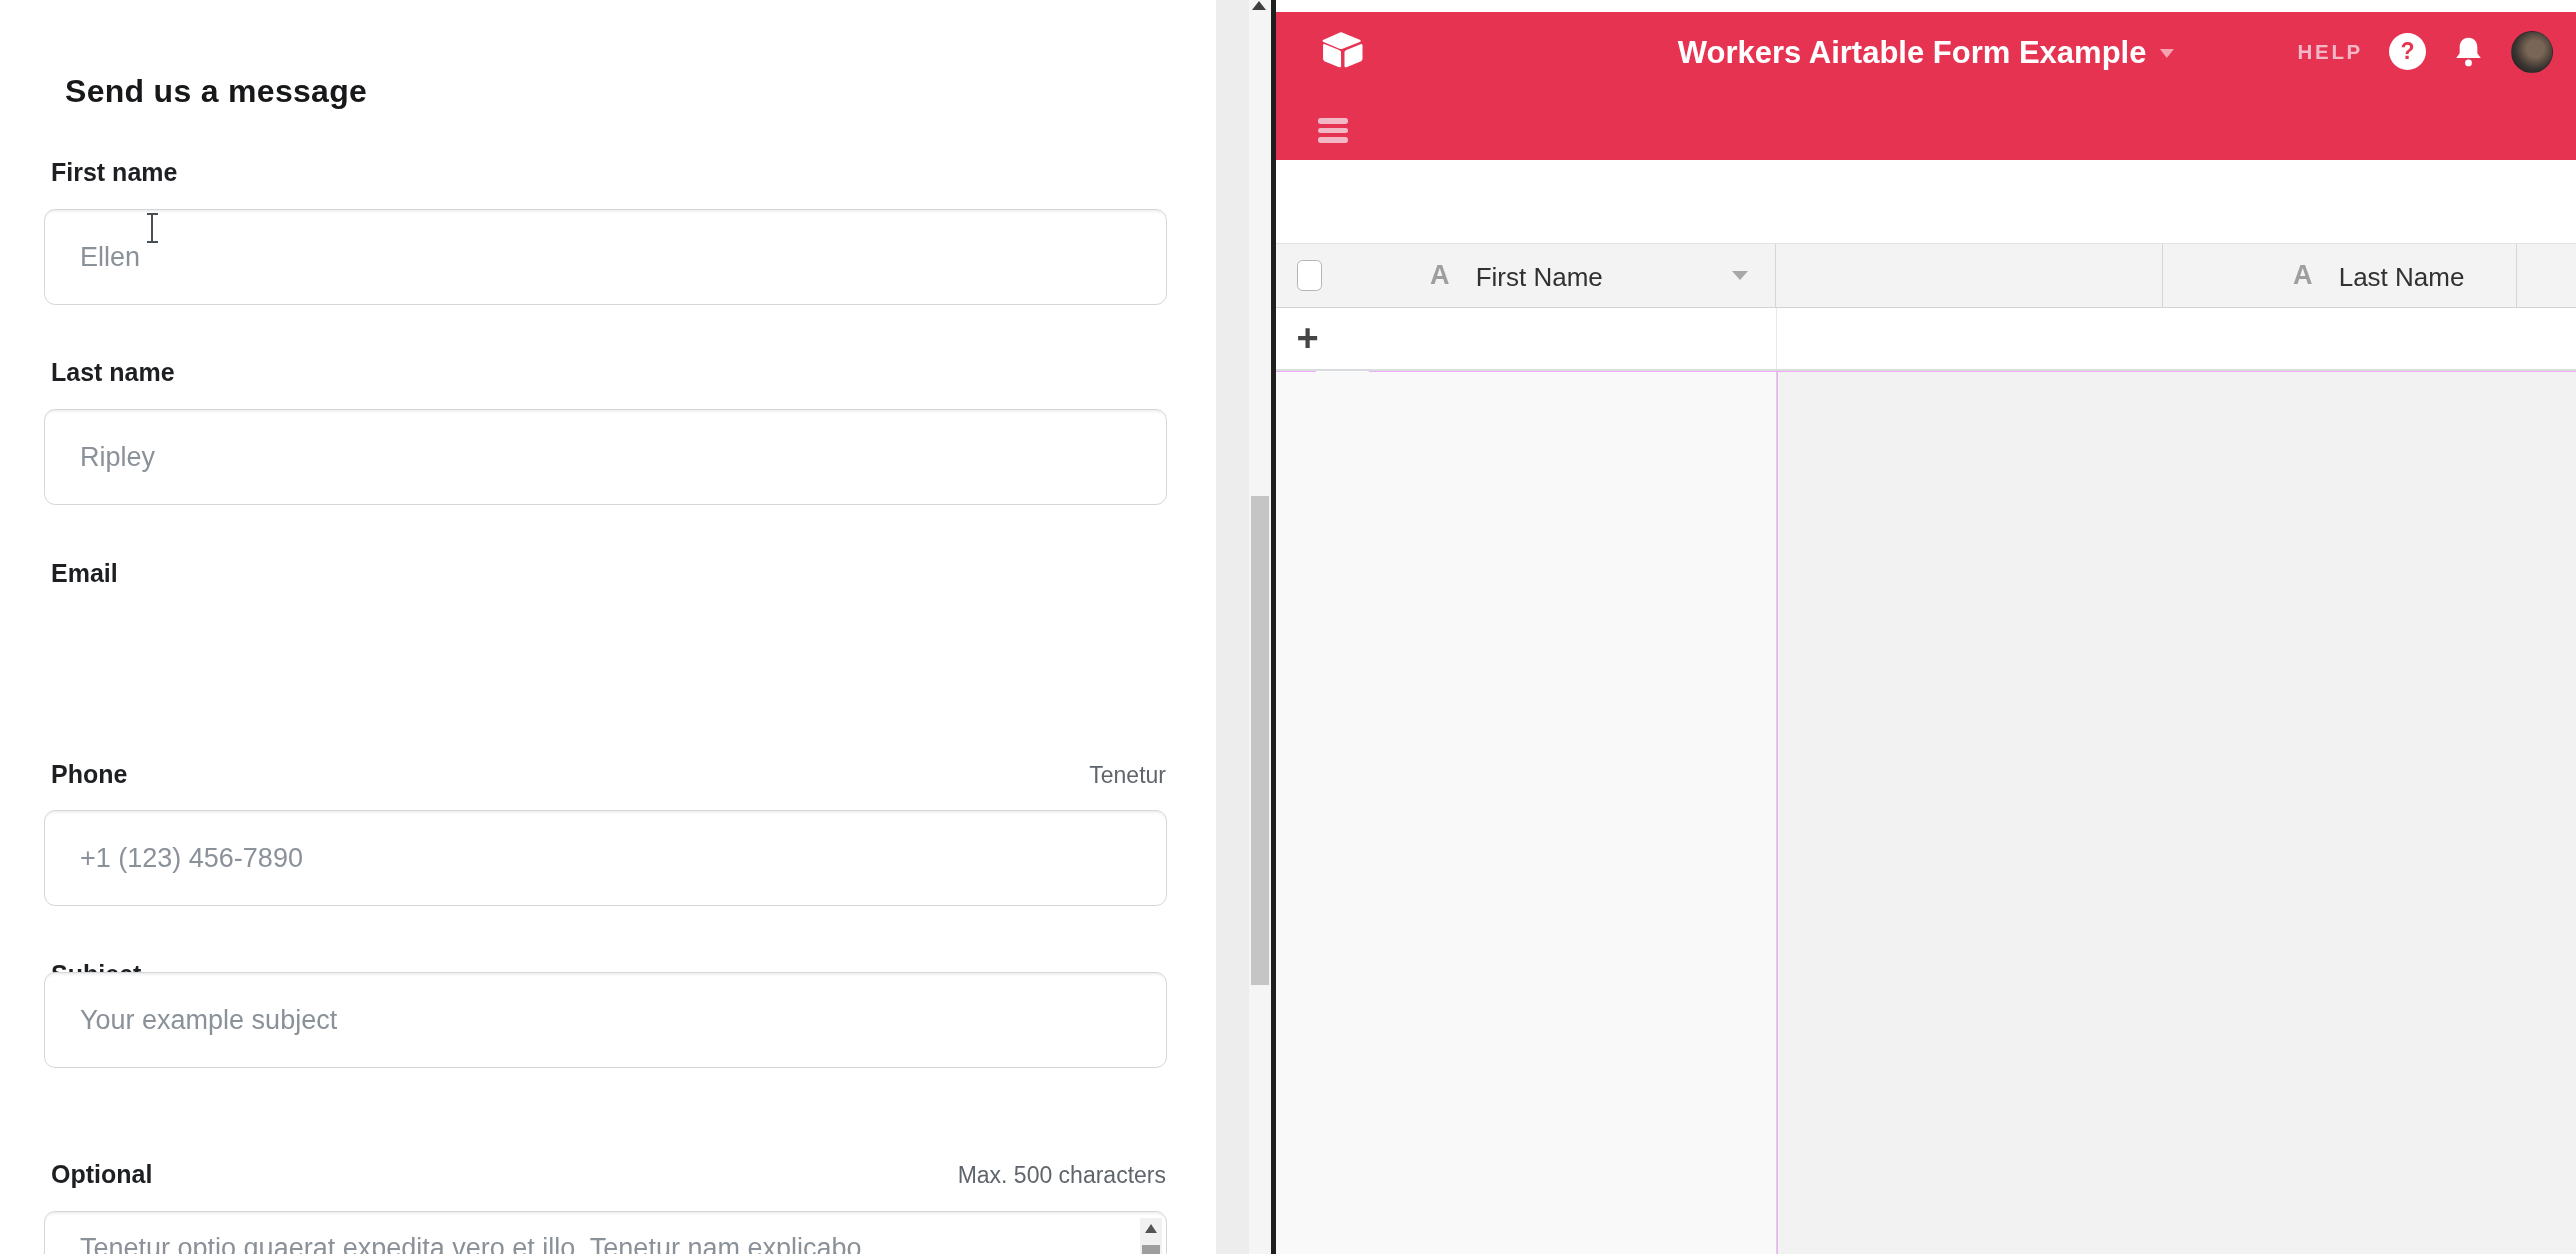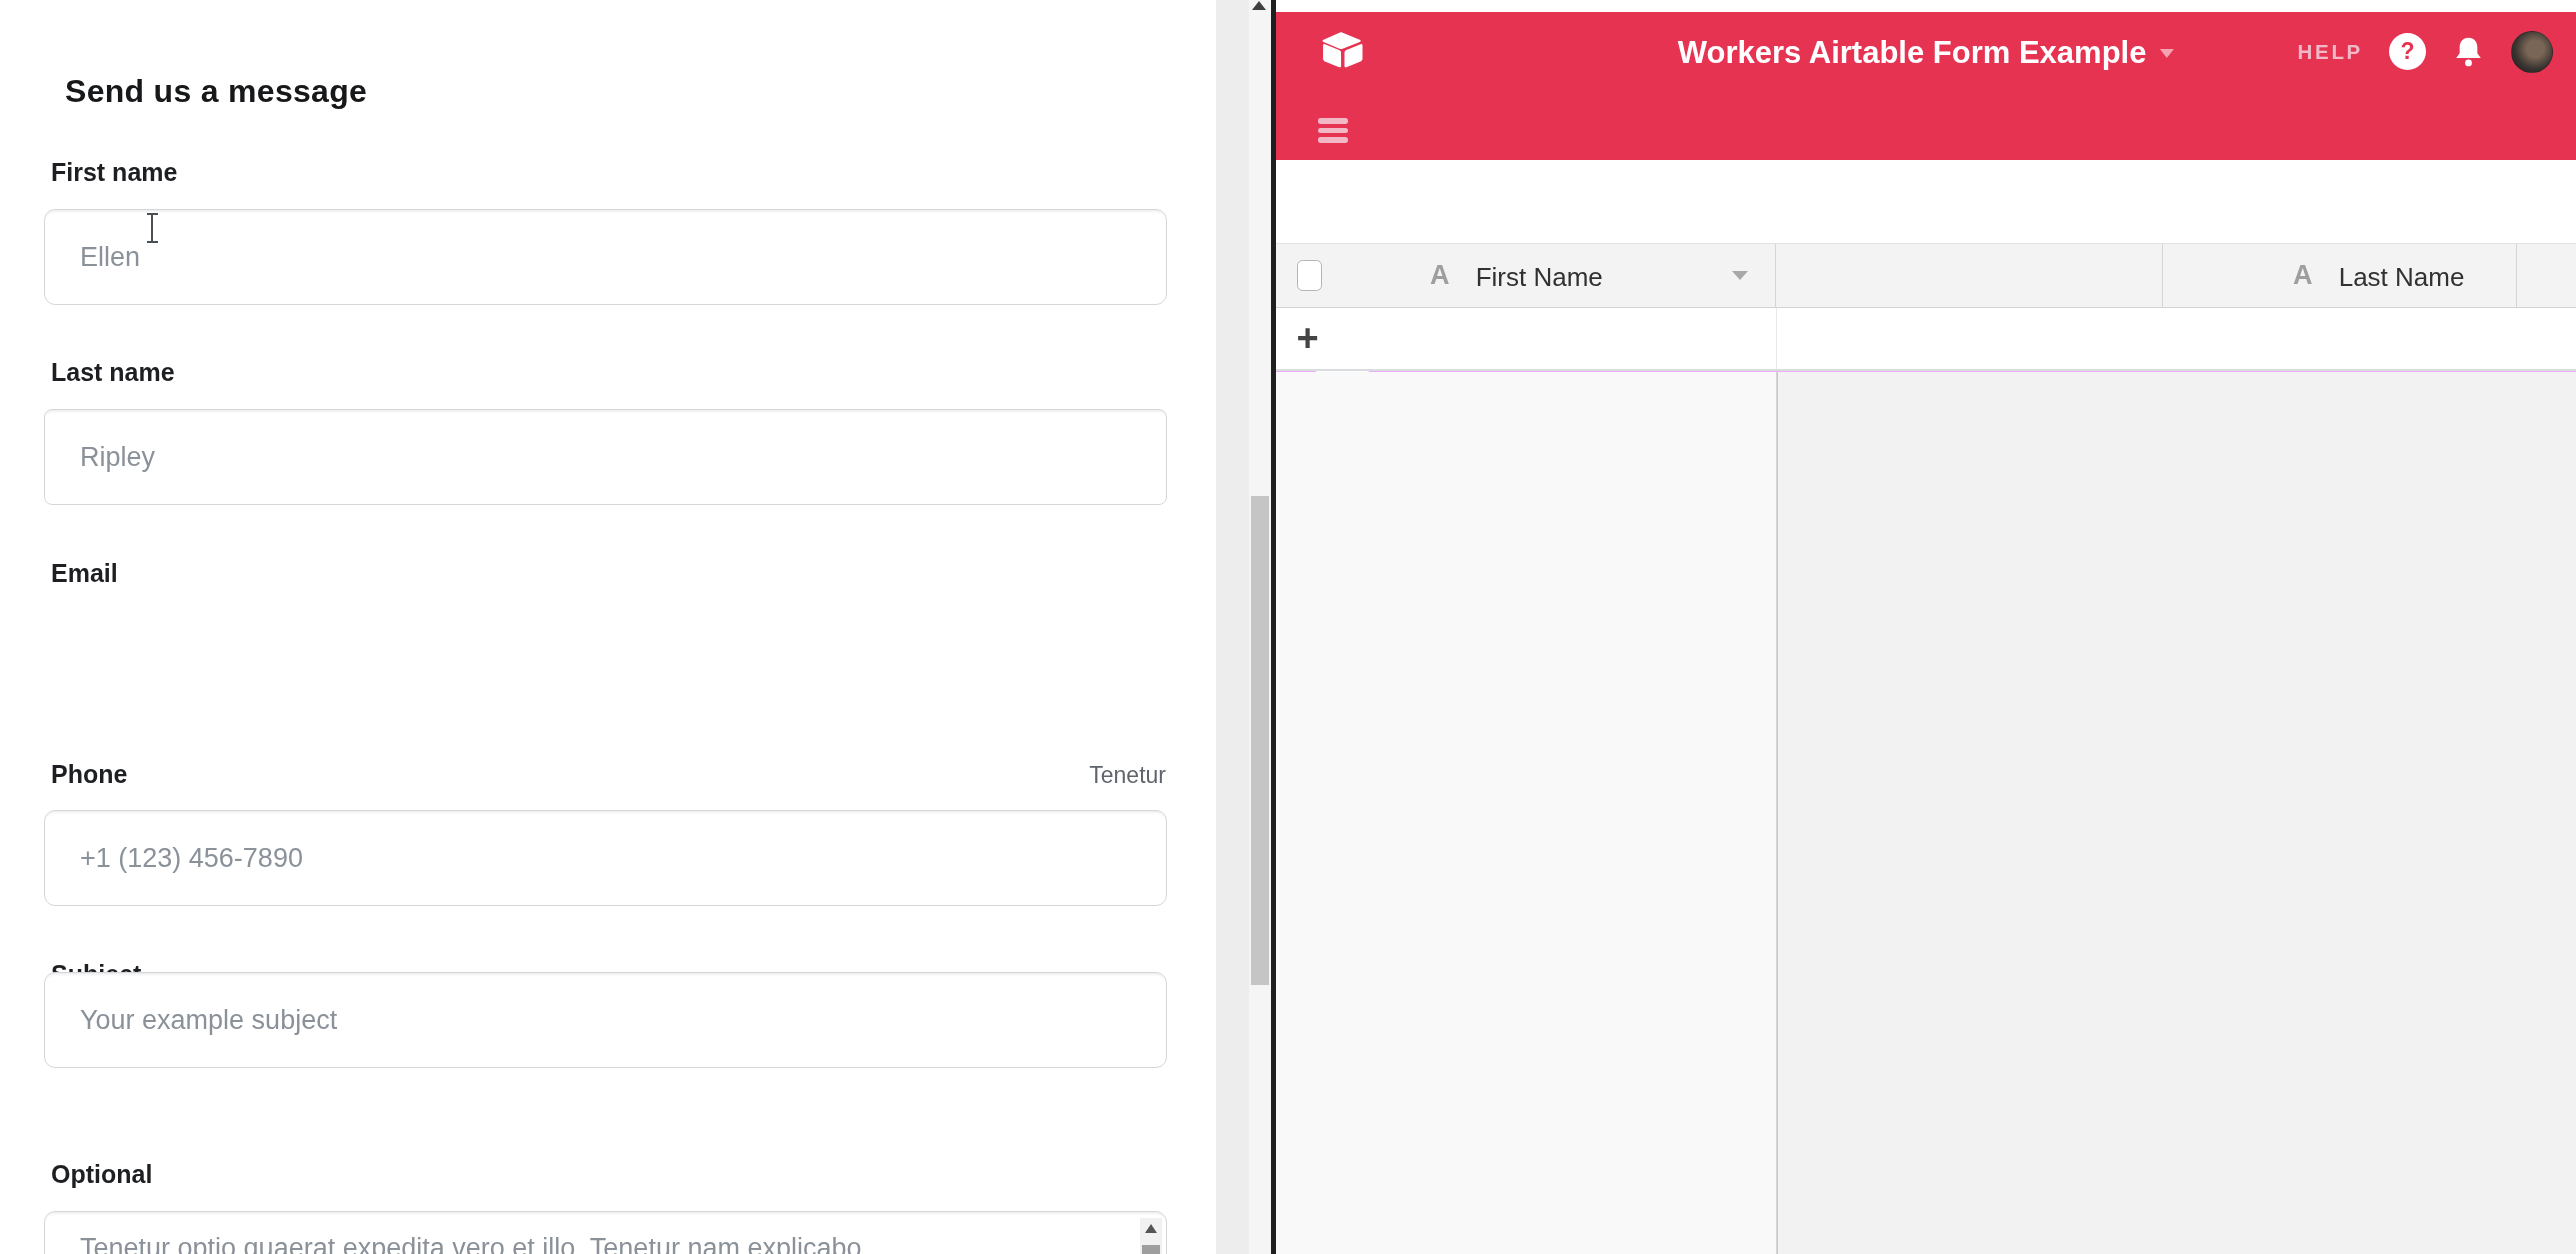--- a/index.html
+++ b/index.html
@@ -87,32 +87,33 @@
 
 <div id="root">
 
   <section class="abs" id="form-pane">
     <h1 class="abs form-title" style="margin:16px">Send us a message</h1>
 
     <div class="abs field-label" style="top:158px">First name</div>
     <input class="abs text-input" style="top: 209px;" placeholder="Ellen">
 
     <div class="abs field-label" style="top:358px">Last name</div>
-    <input class="abs text-input" style="top: 409px; border-radius: 8px;" placeholder="Ripley">
+    <input class="abs text-input" style="top: 409px;" placeholder="Ripley">
 
     <div class="abs field-label" style="top:559px">Email</div>
 
     <div class="abs field-label" style="top:760px">Phone</div>
     <div class="abs field-hint" style="top:762px">Tenetur</div>
     <input class="abs text-input" style="top: 810px;" placeholder="+1 (123) 456-7890">
 
     <div class="abs field-label" style="top:960px">Subject</div>
     <input class="abs text-input" style="top: 972px;" placeholder="Your example subject">
 
     <div class="abs field-label" style="top:1160px">Optional</div>
+    <div class="abs field-hint" style="top:1162px">Max. 500 characters</div>
 
     <div class="abs" id="message-box">
       <div class="abs" id="message-text">Tenetur optio quaerat expedita vero et illo. Tenetur nam explicabo</div>
       <div class="abs mb-track">
         <div class="abs mb-arrow"></div>
         <div class="abs mb-thumb"></div>
       </div>
     </div>
 
     <div class="abs" id="ibeam">

